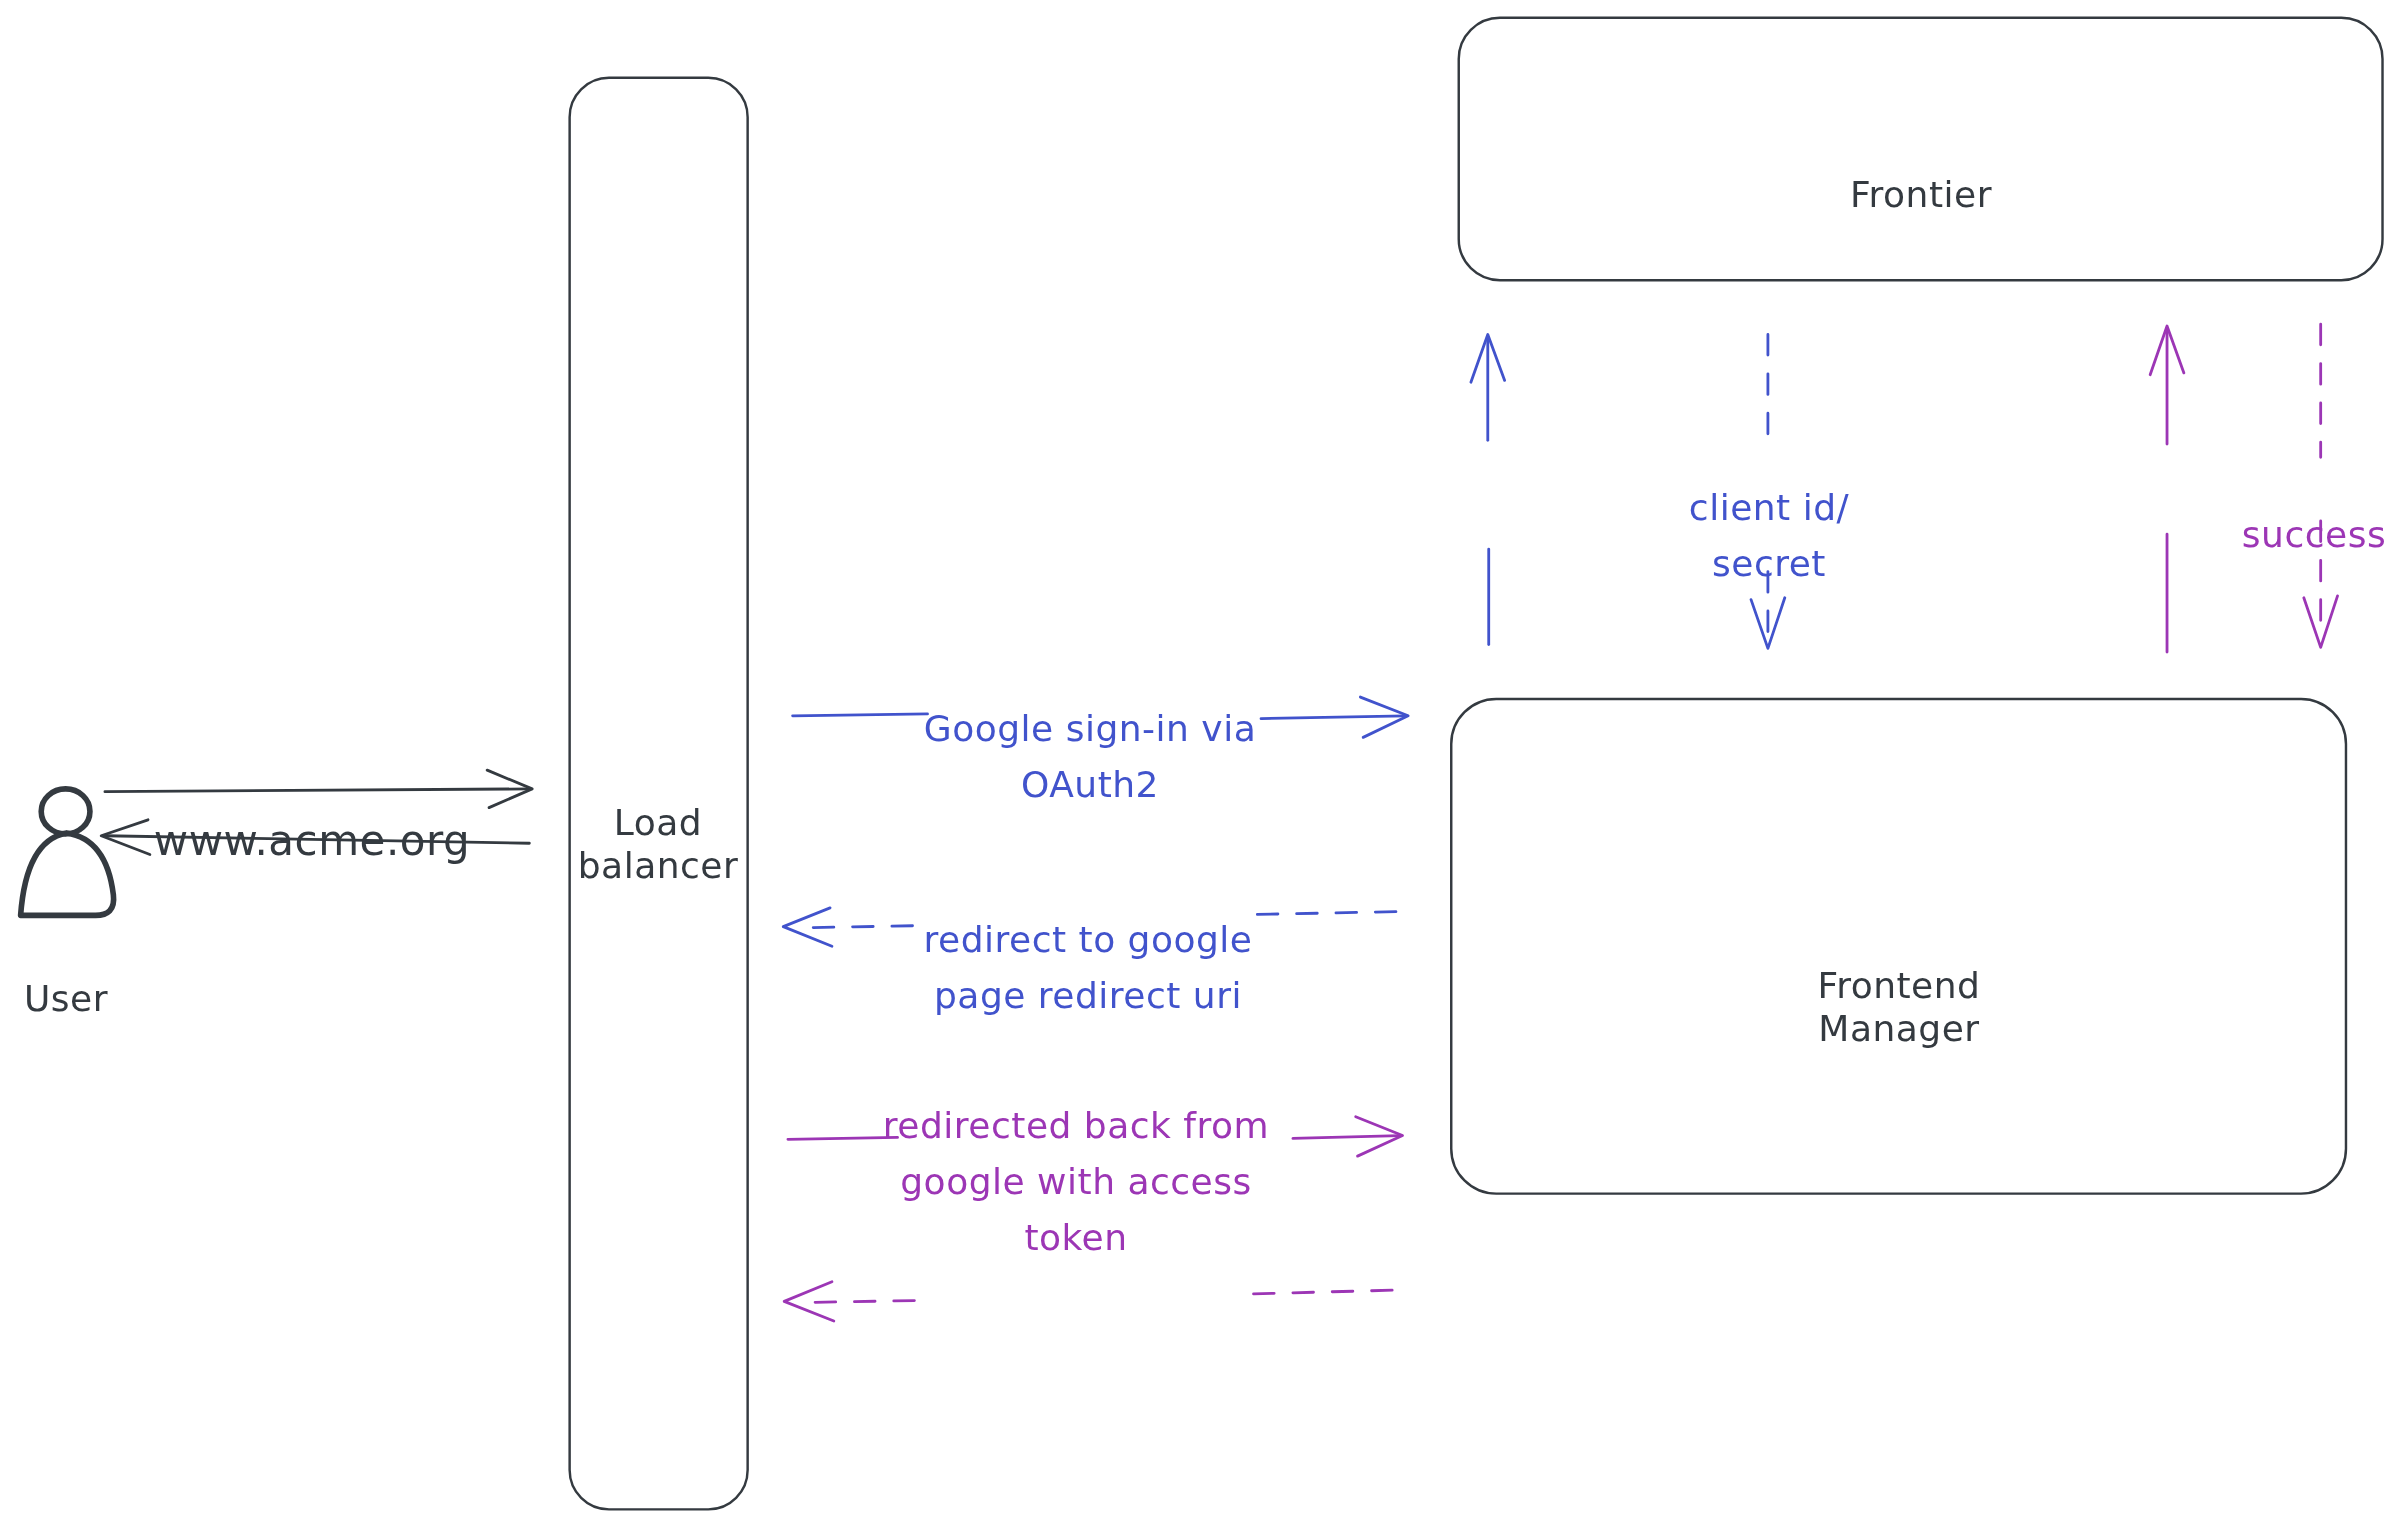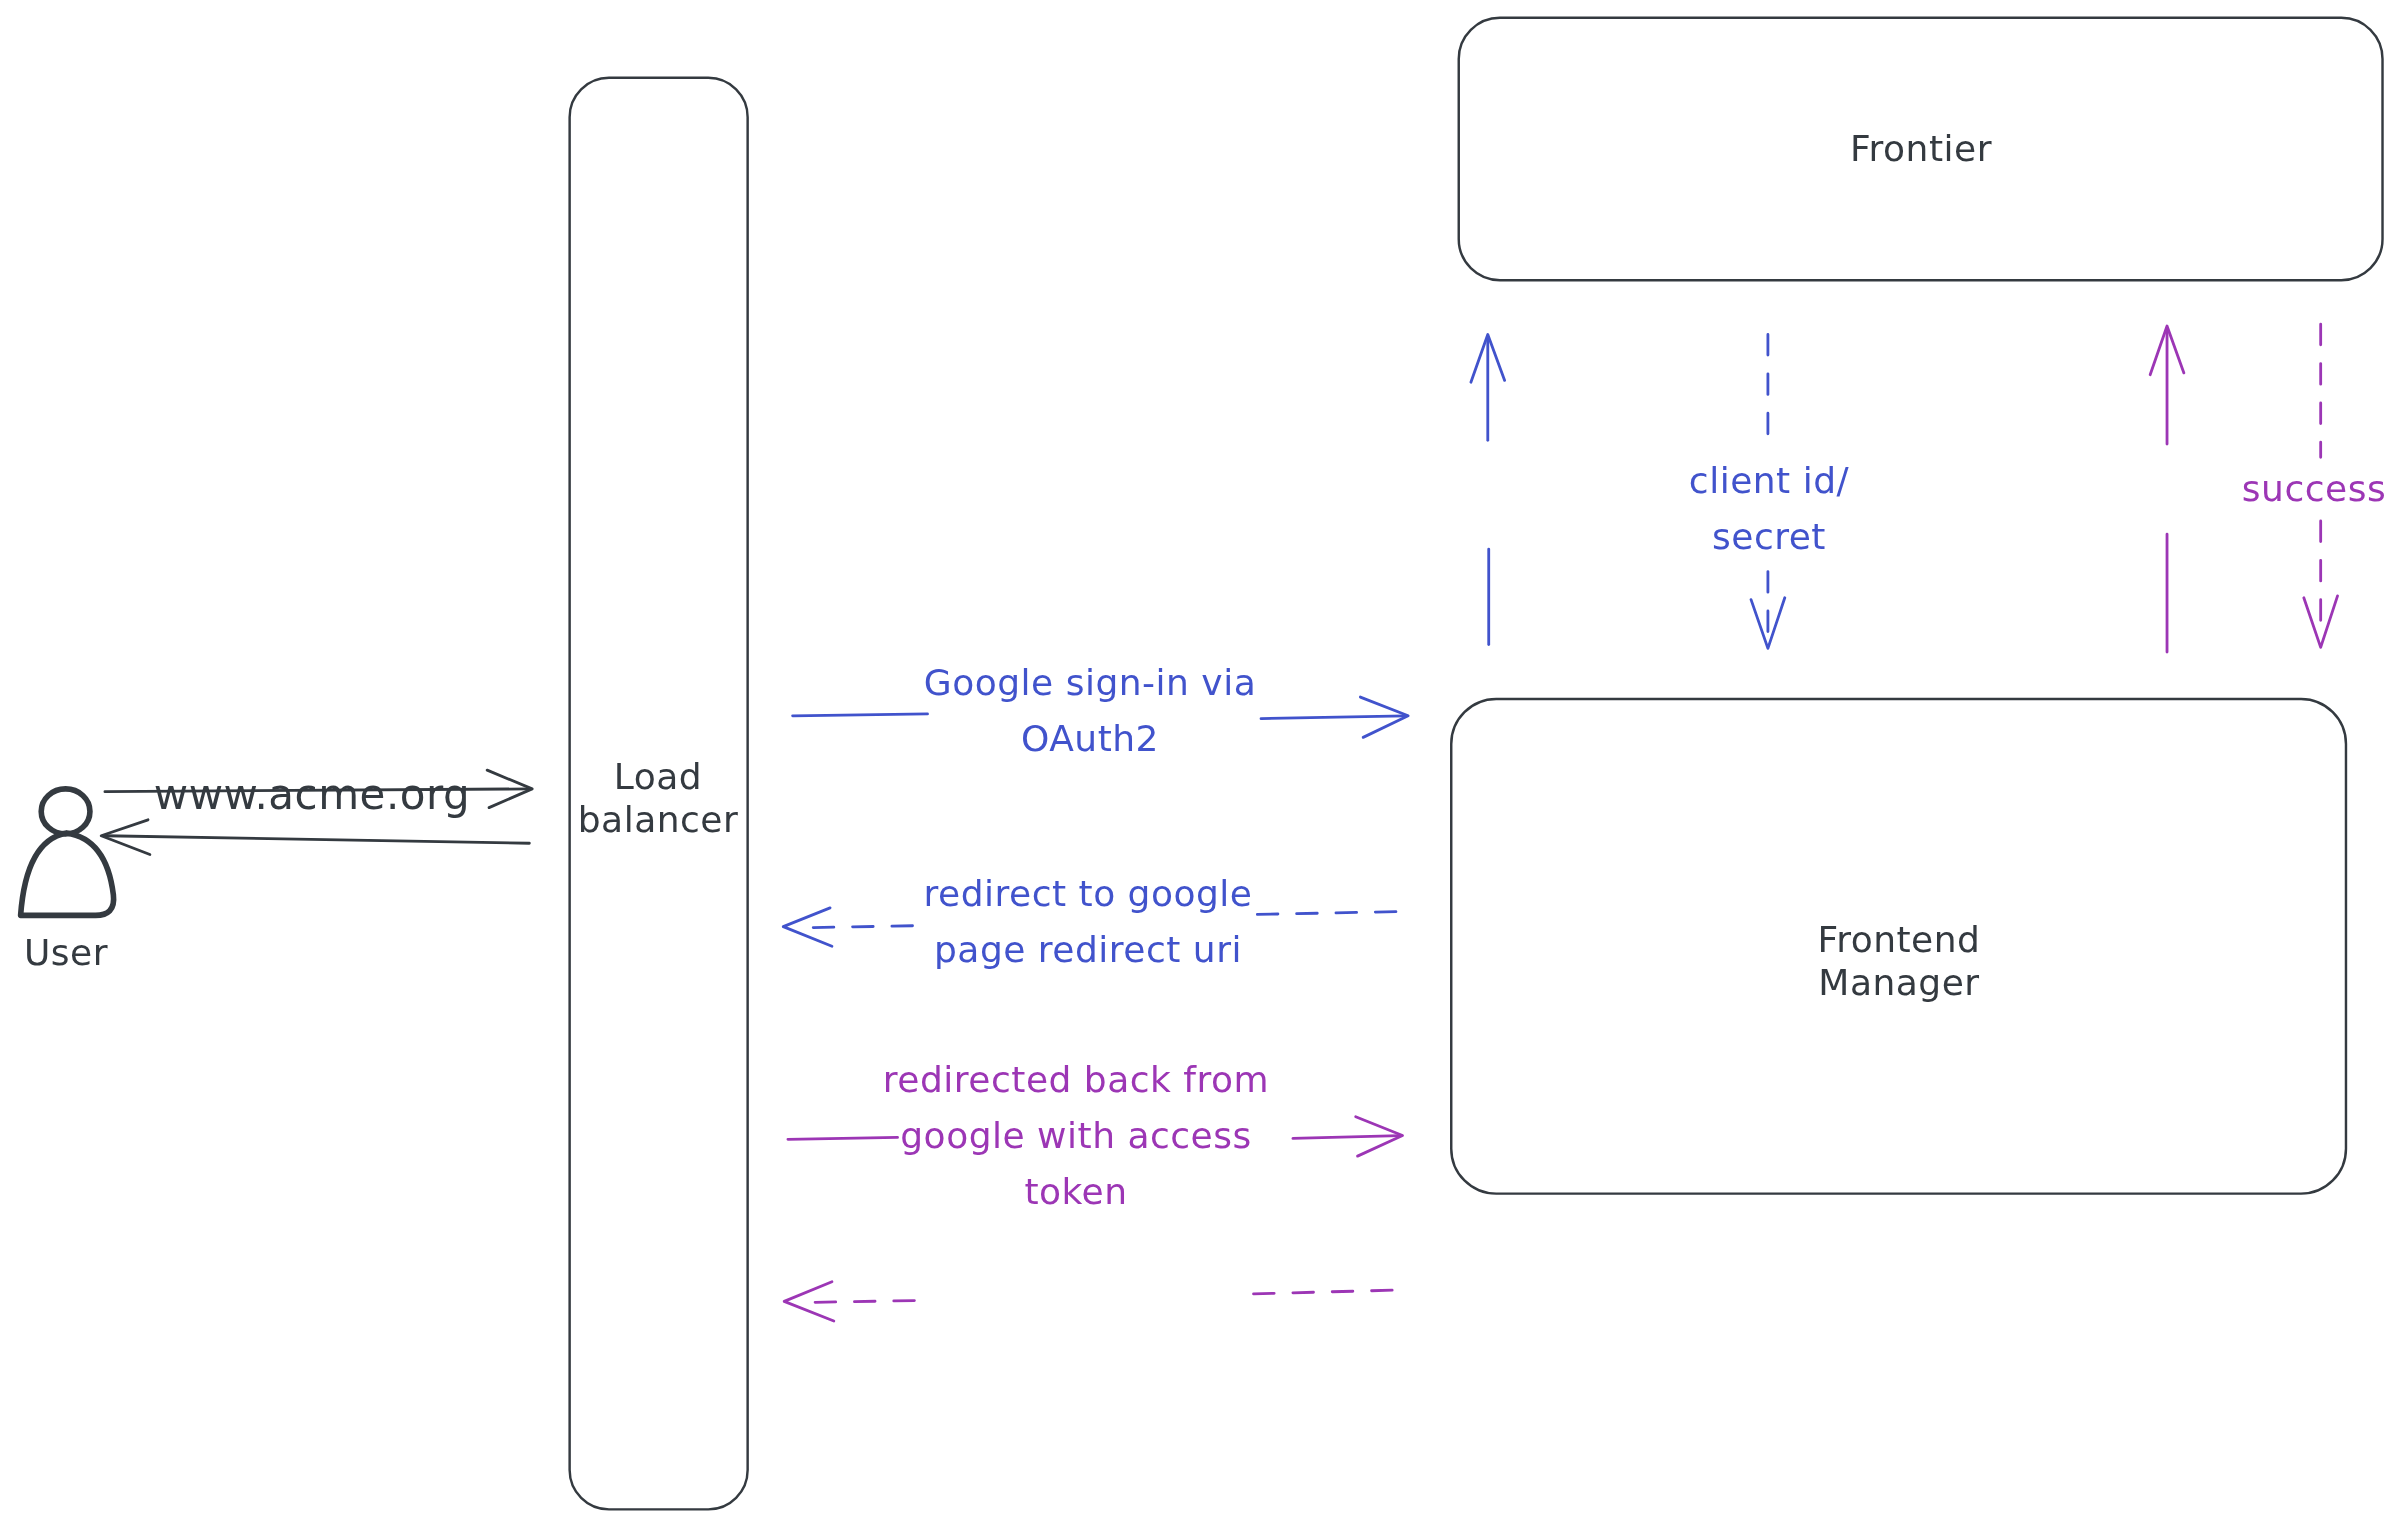--- a/index.html
+++ b/index.html
@@ -23,20 +23,21 @@
   
   .label{
     position:absolute;
     transform:translate(-50%,-50%);
     text-align:center;
     white-space:nowrap;
     font-size:36px;
     line-height:56px;
     color:var(--ink,#343a40);
     letter-spacing:0.5px;
+    margin-top:46px;
   }
   .label span{display:block;}
   .box-label{line-height:43px;}
   .blue-t{color:var(--blue,#4153cc);}
   .purple-t{color:var(--purple,#9c36b5);}
 </style>
 </head>
 <body>
 
 <div id="canvas">
@@ -149,21 +150,21 @@
   </div>
 
   <div class="label purple-t" style="left:1076px;top:1136px">
     <span>redirected back from</span>
     <span>google with access</span>
     <span>token</span>
   </div>
 
 
 
-  <div class="label blue-t" style="left:1769px;top:509px">
+  <div class="label blue-t" style="left:1769px;top:490px">
     <span>client id/</span>
     <span>secret</span>
   </div>
 
 
   <div class="label purple-t" style="left:2314px;top:489px">
     <span>success</span>
   </div>
 
 </div>

